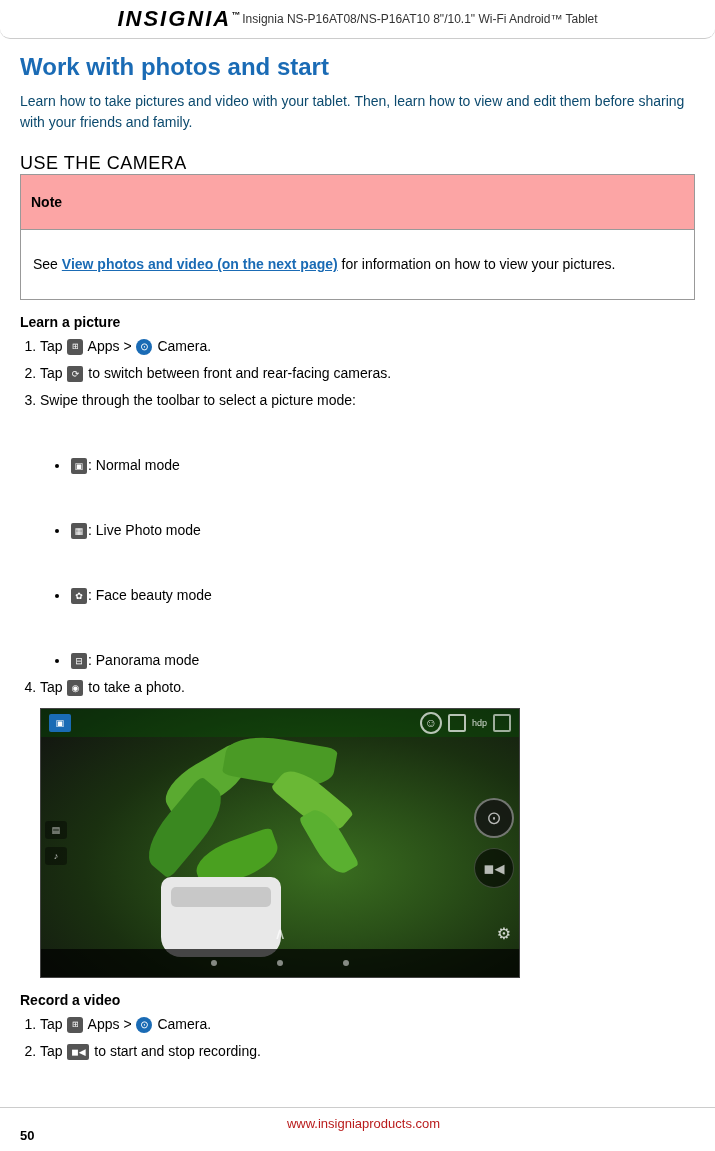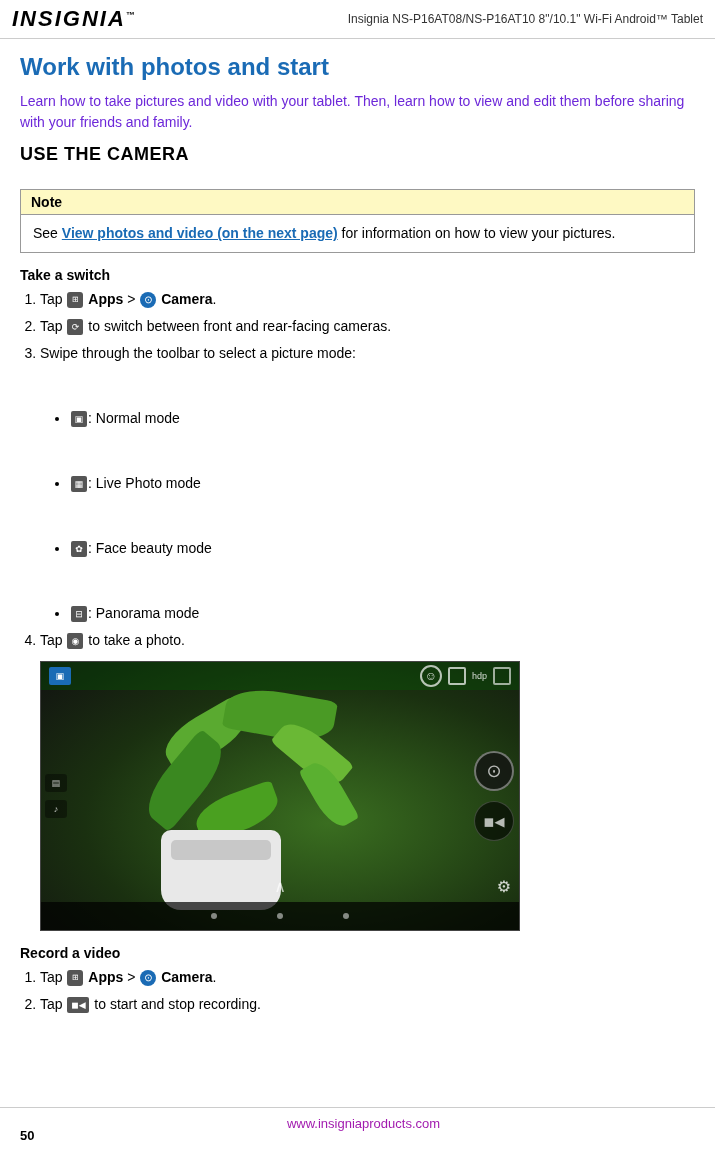--- a/index.html
+++ b/index.html
@@ -7,24 +7,25 @@
       font-family: Arial, sans-serif;
       font-size: 14px;
       color: #000;
       background: #fff;
       width: 715px;
       min-height: 1151px;
       position: relative;
     }
     .header-bar {
       display: flex;
-      justify-content: space-between;
+      justify-content: center;
       align-items: center;
       padding: 6px 12px;
       border-bottom: 1px solid #ccc;
+      border-radius: 10px;
     }
     .logo-area {
       display: flex;
       align-items: center;
     }
     .logo-text {
       font-size: 22px;
       font-weight: bold;
       letter-spacing: 2px;
       color: #000;
@@ -44,44 +45,44 @@
       padding: 14px 20px;
     }
     .page-title {
       font-size: 24px;
       font-weight: bold;
       color: #1a6bb5;
       margin-bottom: 10px;
     }
     .intro-text {
       font-size: 14px;
-      color: #6d28d9;
-      margin-bottom: 11px;
+      color: #0c4a6e;
+      margin-bottom: 20px;
       line-height: 1.5;
     }
     .section-heading {
       font-size: 18px;
-      font-weight: bold;
+      font-weight: normal;
       color: #000;
-      margin-bottom: 24px;
+      margin-bottom: 0;
       letter-spacing: 0.5px;
     }
     .note-box {
       border: 1px solid #999;
       margin-bottom: 14px;
     }
     .note-header {
-      background: #fef9c3;
-      padding: 4px 10px;
+      background: #fca5a5;
+      padding: 19px 10px;
       font-weight: bold;
       font-size: 14px;
       border-bottom: 1px solid #999;
     }
     .note-body {
-      padding: 8px 12px;
+      padding: 24px 12px;
       font-size: 14px;
       line-height: 1.5;
     }
     .note-link {
       color: #1a6bb5;
       text-decoration: underline;
       font-weight: bold;
     }
     .subsection-heading {
       font-size: 14px;
@@ -303,33 +304,33 @@
       font-size: 16px;
     }
     .cam-settings {
       position: absolute;
       bottom: 34px;
       right: 8px;
       color: rgba(255,255,255,0.7);
       font-size: 16px;
     }
     .bold-label {
-      font-weight: bold;
+      font-weight: normal;
     }
     .footer {
       position: absolute;
       bottom: 20px;
       left: 0;
       right: 0;
       text-align: center;
       border-top: 1px solid #ccc;
       padding-top: 8px;
     }
     .footer-url {
-      color: #a21caf;
+      color: #b91c1c;
       font-size: 13px;
       margin-left: 12px;
     }
     .page-number {
       position: absolute;
       bottom: 8px;
       left: 20px;
       font-size: 13px;
       font-weight: bold;
     }
@@ -357,21 +358,21 @@
 
   <h2 class="section-heading">USE THE CAMERA</h2>
 
   <div class="note-box">
     <div class="note-header">Note</div>
     <div class="note-body">
       <span>See </span><span class="note-link">View photos and video (on the next page)</span><span> for information on how to view your pictures.</span>
     </div>
   </div>
 
-  <div class="subsection-heading">Take a switch</div>
+  <div class="subsection-heading">Learn a picture</div>
   <ol class="steps-list">
     <li>
       Tap <span class="inline-icon" style="background:#555;border-radius:3px;font-size:8px;">⊞</span>
       <span class="bold-label">Apps</span> &gt;
       <span class="inline-icon" style="background:#1a6bb5;border-radius:50%;font-size:10px;">⊙</span>
       <span class="bold-label">Camera</span>.
     </li>
     <li>
       Tap <span class="inline-icon" style="font-size:9px;">⟳</span> to switch between front and rear-facing cameras.
     </li>

